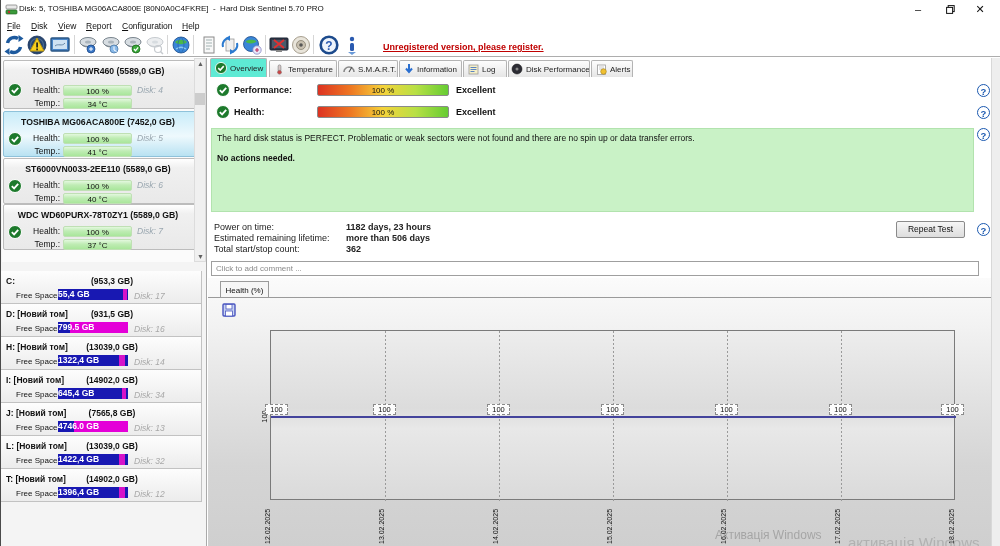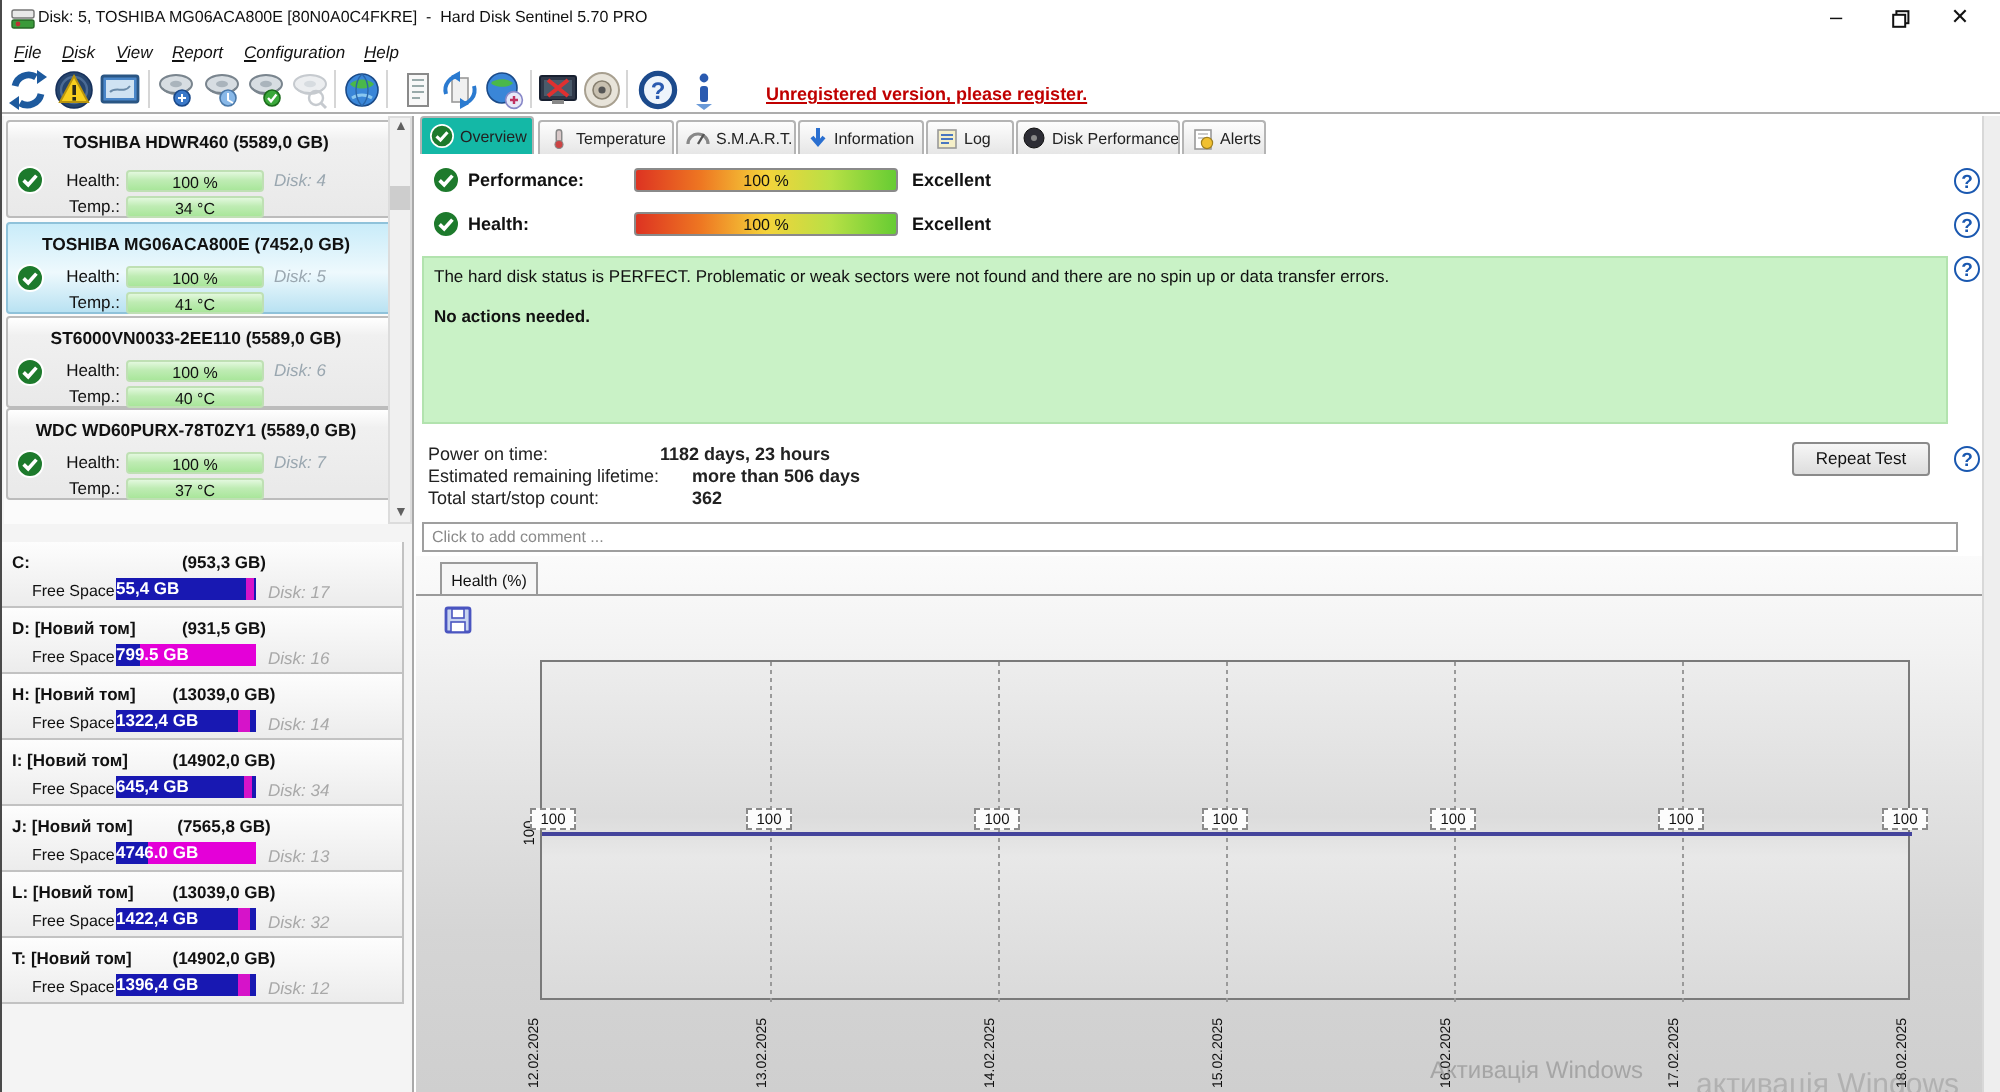--- a/index.html
+++ b/index.html
@@ -4,21 +4,21 @@
 <style>
 * { margin:0; padding:0; box-sizing:border-box; }
 html,body { width:1000px; height:546px; overflow:hidden; font-family:"Liberation Sans", sans-serif; background:#fff; }
 body { position:relative; border-left:1px solid #4a4a4a; }
 .abs { position:absolute; }
 
 #titlebar { left:0; top:0; width:1000px; height:18px; background:#fff; }
 #title-text { left:18px; top:4px; font-size:8px; color:#111; }
 .winbtn { top:2px; width:14px; height:14px; color:#111; font-size:11px; text-align:center; line-height:14px; }
 
-#menubar { left:0; top:18px; width:1000px; height:15px; background:#fff; font-size:8.5px; color:#111;font-style:italic; }
+#menubar { left:0; top:18px; width:1000px; height:15px; background:#fff; font-size:8.5px; color:#111; }
 .menu-item { top:3px; }
 .menu-item u { text-decoration:underline; }
 
 #toolbar { left:0; top:33px; width:1000px; height:24px; background:#fff; border-bottom:1px solid #adadad; }
 .tsep { top:2px; width:1px; height:19px; background:#d6d6d6; }
 .ticon { top:2px; width:20px; height:20px; }
 #unreg { left:382px; top:9px; font-size:9px; font-weight:bold; color:#c00000; text-decoration:underline; }
 
 #sidebar { left:0; top:58px; width:206px; height:488px; background:#f4f4f4; border-right:1px solid #a9a9a9; }
 #disklist { left:1px; top:0px; width:192px; height:204px; background:#fbfbfb; }
@@ -37,21 +37,21 @@
 .pl1 { top:5px; left:5px; font-size:8.5px; font-weight:bold; color:#111; }
 .psz { top:5px; left:26px; width:170px; text-align:center; font-size:8.5px; font-weight:bold; color:#111; }
 .pfs { top:20px; left:15px; font-size:8px; color:#111; white-space:nowrap; }
 .pbar { top:18px; left:57px; width:70px; height:11px; background:#1818b2; text-align:left; font-size:8.5px; font-weight:bold; color:#fff; line-height:11px; overflow:hidden; }
 .pdisk { top:20px; left:133px; font-size:8.5px; font-style:italic; color:#a8a8a8; }
 .pseg { position:absolute; top:0; height:11px; }
 
 #tabbar { left:207px; top:58px; width:793px; height:19px; background:#fff; }
 .tab svg { flex-shrink:0; }
 .tab { top:2px; height:17px; white-space:nowrap; overflow:hidden; background:linear-gradient(180deg,#fdfdfd,#e6e6e6); border:1px solid #b4b4b4; border-bottom:none; border-radius:2px 2px 0 0; font-size:8px; color:#222; display:flex; align-items:center; padding:0 4px; gap:3px; position:absolute; }
-.tab.sel { background:#14b8a6; height:19px; top:0px; z-index:2; }
+.tab.sel { background:#5eead4; height:19px; top:0px; z-index:2; }
 
 #content { left:207px; top:77px; width:793px; height:201px; background:#fff; }
 .ck { width:14px; height:14px; }
 .ovlabel { font-size:9px; color:#111;font-weight:bold; }
 .gradbar { left:109px; width:132px; height:12px; border:1px solid #8a8a8a; border-radius:2px; background:linear-gradient(90deg,#dd3322,#ee7722 25%,#f5d33a 50%,#b8e045 75%,#66cc33); text-align:center; font-size:8px; color:#111; line-height:12px; }
 .exc { left:248px; font-size:9px; font-weight:bold; color:#111; }
 .qicon { width:13px; height:13px; border-radius:50%; background:#fff; border:1.5px solid #1a58b0; color:#1a58b0; font-size:9.5px; font-weight:bold; text-align:center; line-height:13px; }
 #greenbox { left:3px; top:51px; width:763px; height:84px; background:#c9f2c6; border:1px solid #b2e3ae; font-size:8.5px; color:#111; }
 #info-rows { left:6px; top:145px; width:400px; height:40px; font-size:9px; color:#222; }
 #info-rows div { white-space:nowrap; }
@@ -388,21 +388,21 @@
   <div class="abs qicon" style="left:769px;top:29px">?</div>
 
   <div class="abs" id="greenbox">
     <div class="abs" style="left:5px;top:4px">The hard disk status is PERFECT. Problematic or weak sectors were not found and there are no spin up or data transfer errors.</div>
     <div class="abs" style="left:5px;top:24px;font-weight:bold">No actions needed.</div>
   </div>
   <div class="abs qicon" style="left:769px;top:51px">?</div>
 
   <div class="abs" id="info-rows">
     <div class="abs" style="left:0;top:0">Power on time:</div>
-    <div class="abs" style="left:116px;top:0;font-weight:bold">1182 days, 23 hours</div>
+    <div class="abs" style="left:132px;top:0;font-weight:bold">1182 days, 23 hours</div>
     <div class="abs" style="left:0;top:11px">Estimated remaining lifetime:</div>
     <div class="abs" style="left:132px;top:11px;font-weight:bold">more than 506 days</div>
     <div class="abs" style="left:0;top:22px">Total start/stop count:</div>
     <div class="abs" style="left:132px;top:22px;font-weight:bold">362</div>
   </div>
   <div class="abs" id="repeat">Repeat Test</div>
   <div class="abs qicon" style="left:769px;top:146px">?</div>
   <div class="abs" id="comment">Click to add comment ...</div>
 </div>
 

